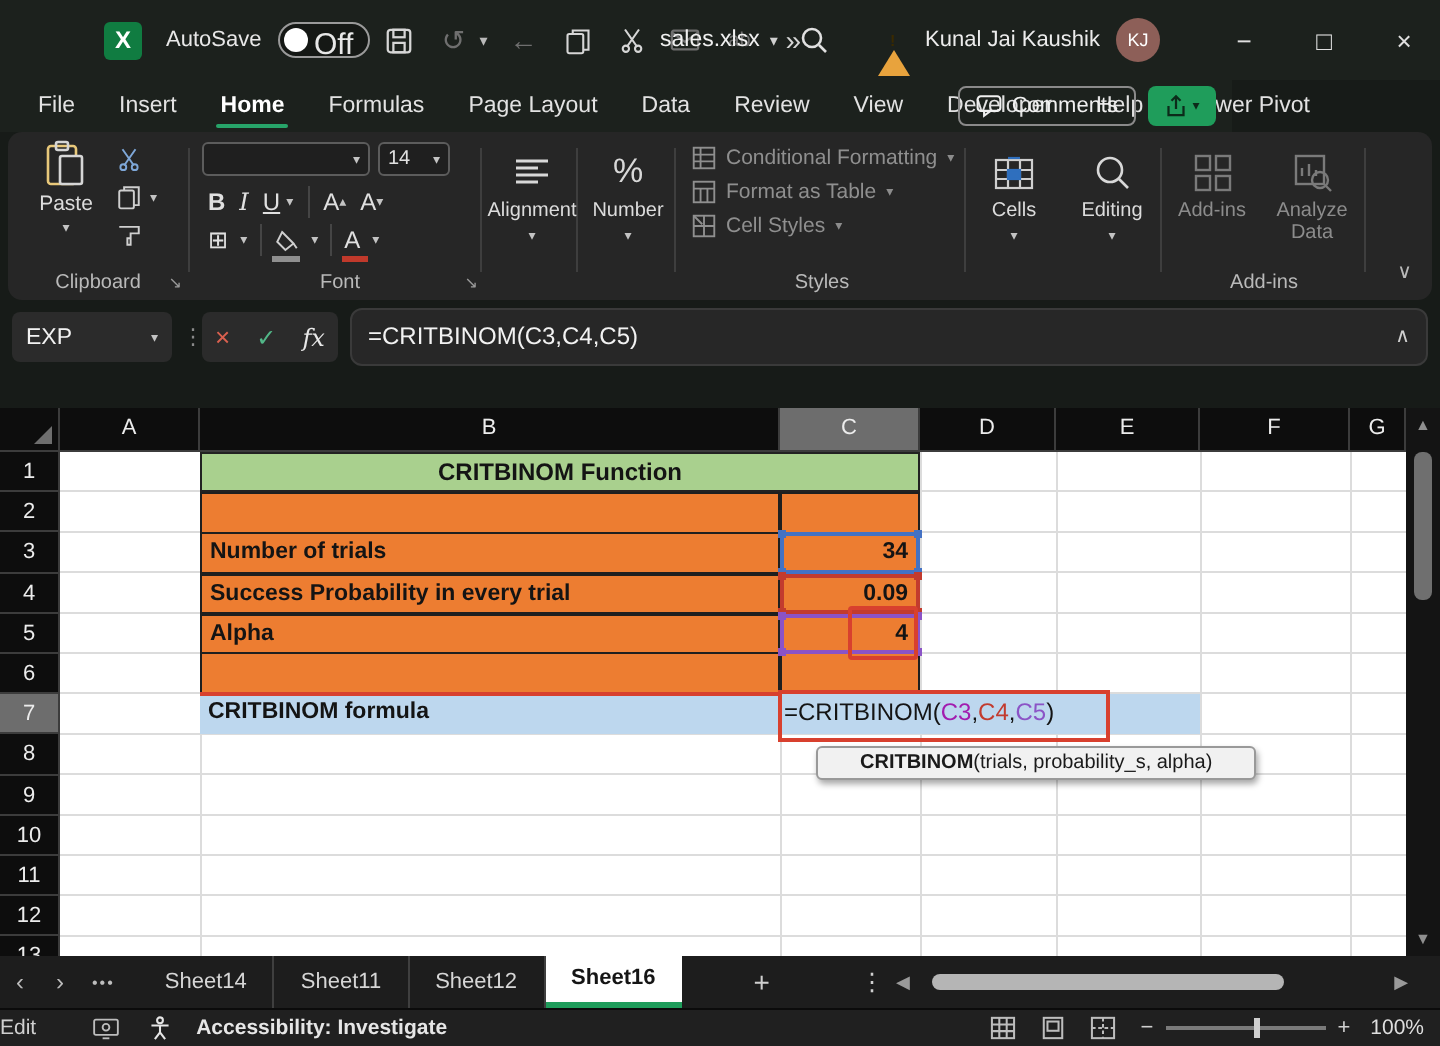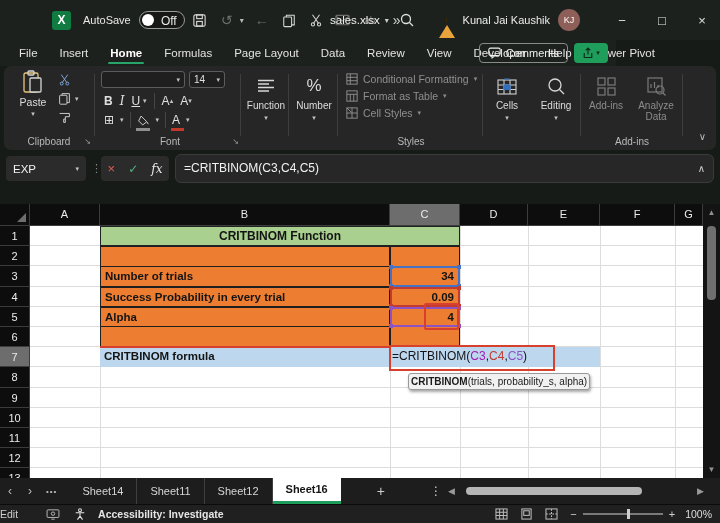--- a/index.html
+++ b/index.html
@@ -11,21 +11,21 @@
 
   
   #titlebar { position:absolute; left:0; top:0; width:720px; height:40px; background:#1c211d;
     display:flex; align-items:center; font-size:11px; }
   #excel-logo { margin-left:52px; width:19px; height:19px; background:#107C41; border-radius:3px;
     color:#fff; font-weight:bold; font-size:12px; display:flex; align-items:center; justify-content:center; }
   #autosave-label { margin-left:12px; color:#e8e8e8; }
   #autosave-toggle { margin-left:8px; width:46px; height:18px; border:1px solid #9a9a9a; border-radius:9px;
     background:#151815; position:relative; cursor:pointer; }
   #autosave-knob { position:absolute; left:2px; top:2px; width:12px; height:12px; border-radius:50%; background:#fff; }
-  #autosave-state { position:absolute; right:7px; top:2px; font-size:12px; color:#e8e8e8; }
+  #autosave-state { position:absolute; right:7px; top:2px; font-size:15px; color:#e8e8e8; }
   .qat-btn { width:24px; height:24px; margin-left:3px; color:#d6d6d6; font-size:14px; }
   .qat-btn.gray { color:#6f6f6f; }
   .qat-chev { width:10px; margin-left:-2px; color:#b9b9b9; font-size:8px; }
   #file-block { position:absolute; left:330px; top:0; height:40px; display:flex; align-items:center; gap:5px;
     color:#f0f0f0; font-size:11.5px; }
   #file-chevron { font-size:8px; color:#cfcfcf; }
   #tb-right { position:absolute; right:0; top:0; height:40px; display:flex; align-items:center; }
   #warning-icon { position:relative; width:16px; height:14px; margin-right:8px; }
   #warning-tri { width:0; height:0; border-left:8px solid transparent; border-right:8px solid transparent;
     border-bottom:13px solid #e8a33d; }
@@ -151,21 +151,21 @@
   .hdl.tl{left:-3px;top:-3px}.hdl.tr{right:-3px;top:-3px}.hdl.bl{left:-3px;bottom:-3px}.hdl.br{right:-3px;bottom:-3px}
   #red-box-4 { left:424px; top:99px; width:35px; height:27px; border:2px solid #D8402E; border-radius:2px; }
   #formula-row-fill { left:100px; top:143.2px; width:500px; height:20.2px; background:#BDD7EE; }
   #formula-row-label { left:100px; top:143.2px; width:290px; height:20.2px; font-weight:bold;
     line-height:19px; padding-left:4px; }
   #cell-formula { left:392px; top:143.2px; height:20.2px; line-height:19px; font-size:12px;
     white-space:nowrap; color:#141414; }
   #red-line-b7 { left:100px; top:141.5px; width:290px; height:2px; background:#D8402E; }
   #red-box-formula { left:389px; top:141px; width:166px; height:26px; border:2px solid #D8402E; }
   #fn-tooltip { left:408px; top:169px; height:17px; background:#f1f1f1; border:1px solid #999;
-    border-radius:3px; font-size:10px; color:#1a1a1a; line-height:15px; padding:0 2px; white-space:nowrap;
+    border-radius:3px; font-size:10px; color:#1a1a1a; line-height:15px; padding:0 21px; white-space:nowrap;
     box-shadow:1px 2px 3px rgba(0,0,0,0.35); }
 
   
   #vscroll { position:absolute; left:703px; top:0; width:17px; height:274px; background:#141414; }
   .scr-arrow { color:#8f8f8f; font-size:8px; width:17px; text-align:center; }
   #vscroll-up { position:absolute; top:4px; }
   #vscroll-down { position:absolute; bottom:4px; }
   #vscroll-thumb { position:absolute; left:4px; top:22px; width:9px; height:74px; background:#6f6f6f; border-radius:4px; }
 
   
@@ -379,21 +379,21 @@
       <div class="grp-label">Font</div>
       <span class="launcher">↘</span>
     </div>
 
     <div class="bigbtn" id="grp-alignment">
       <span class="bico">
         <svg width="18" height="14" viewBox="0 0 18 14" stroke="#d8d8d8" stroke-width="1.4">
           <path d="M1 1.5 h16 M1 5 h11 M1 8.5 h16 M1 12 h11"></path>
         </svg>
       </span>
-      <span class="blab">Function</span>
+      <span class="blab">Alignment</span>
       <span class="chev bchev">▾</span>
     </div>
 
     <div class="bigbtn" id="grp-number">
       <span class="bico" style="font-size:17px;color:#d8d8d8;">%</span>
       <span class="blab">Number</span>
       <span class="chev bchev">▾</span>
     </div>
 
     <div id="grp-styles">

